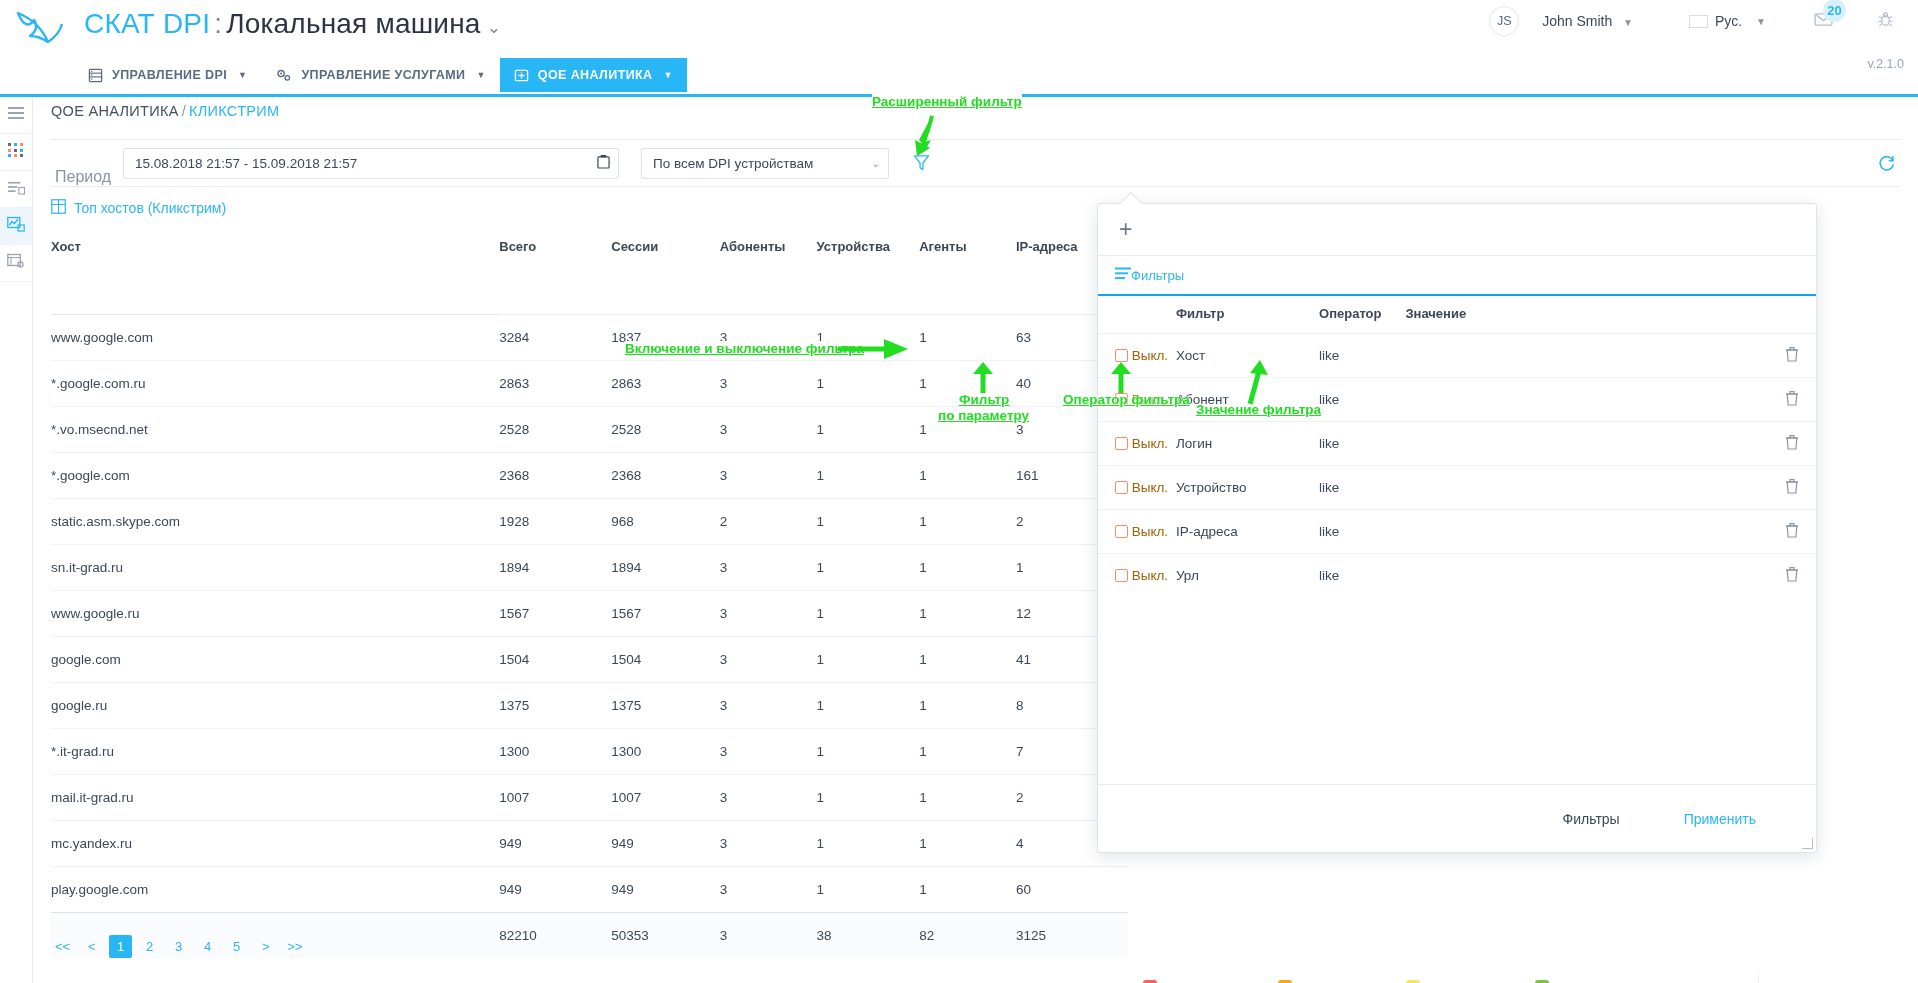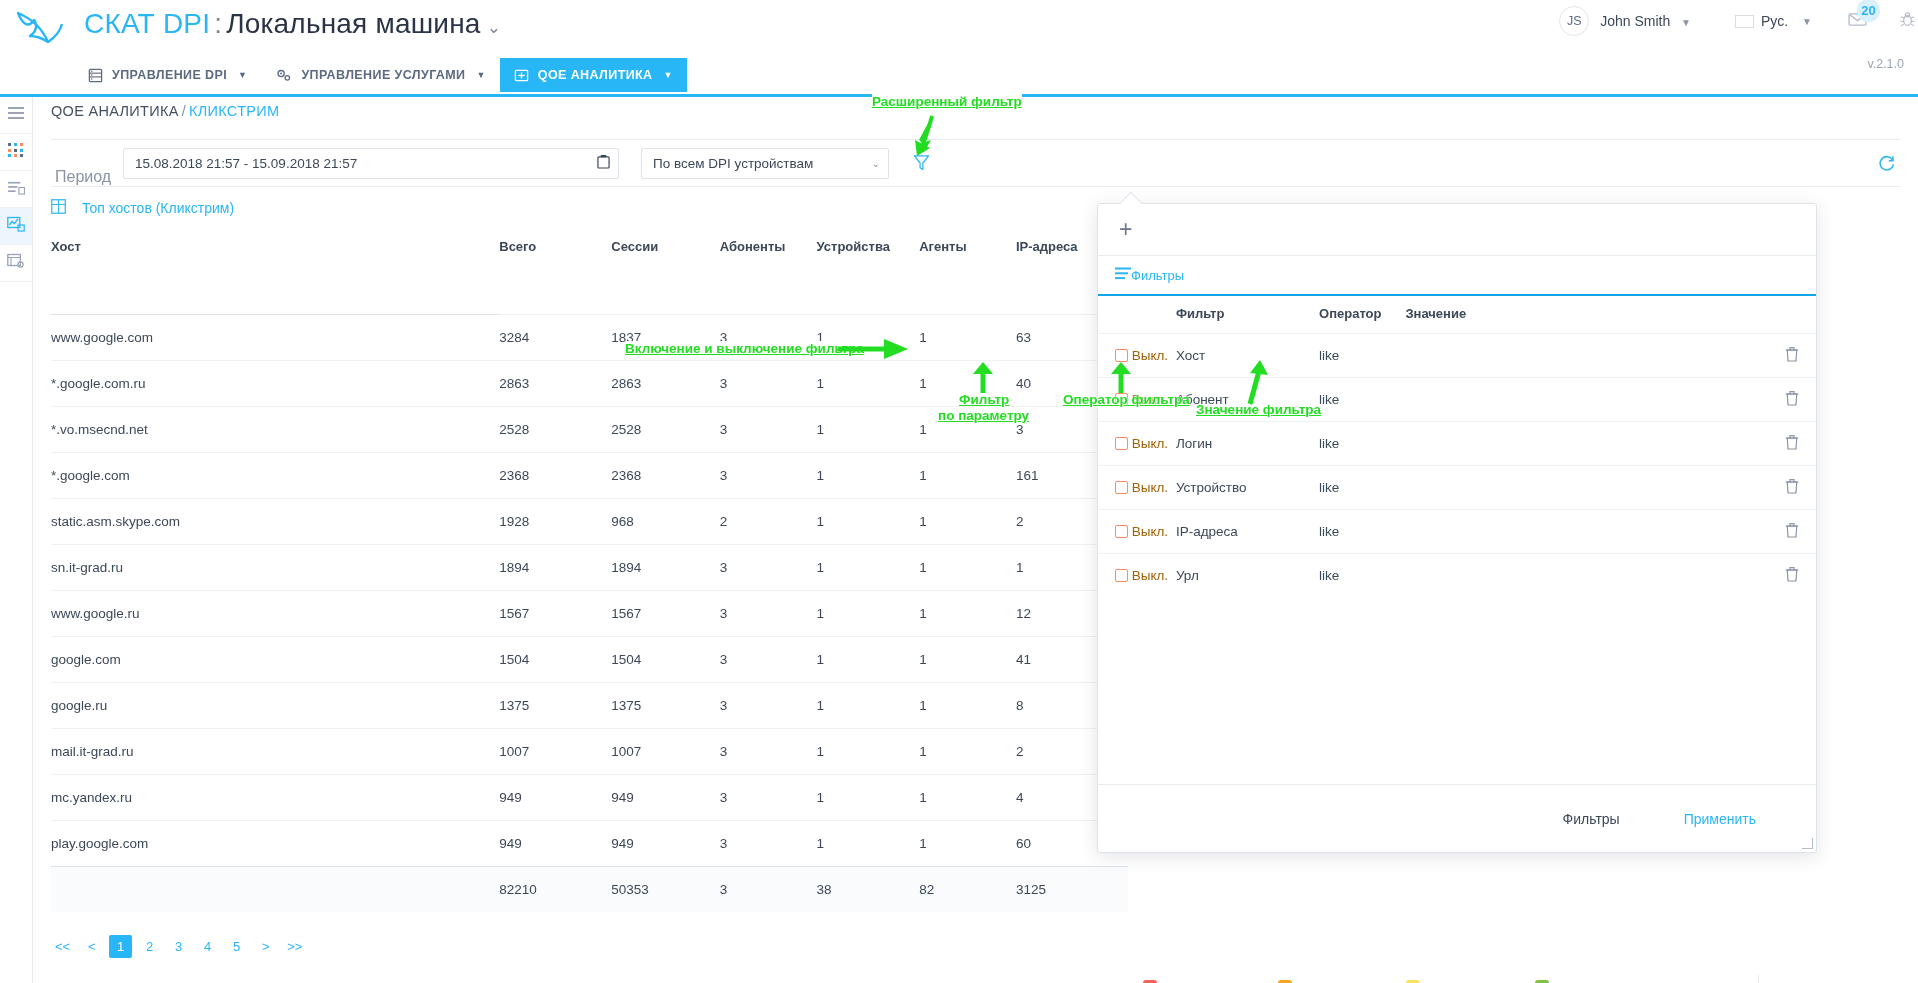--- a/index.html
+++ b/index.html
@@ -28,21 +28,21 @@
   .mainnav { position: absolute; left: 74px; top: 58px; display: flex; align-items: stretch; height: 34px; }
   .navitem {
     display: flex; align-items: center; gap: 9px;
     padding: 0 14px; font-size: 12.5px; font-weight: bold; letter-spacing: .4px;
     color: #5c6b80; cursor: pointer; white-space: nowrap;
   }
   .navitem.active { background: #29b6f6; color: #fff; }
   .navitem .ico { display: inline-flex; }
   .navitem .dd { font-size: 9px; padding-left: 2px; }
 
-  .userzone { position: absolute; right: 2px; top: 6px; display: flex; align-items: center; gap: 0px; }
+  .userzone { position: absolute; right: 24px; top: 6px; display: flex; align-items: center; gap: 12px; }
   .avatar {
     width: 30px; height: 30px; border-radius: 50%; border: 1px solid #e2e6ec;
     display: flex; align-items: center; justify-content: center;
     font-size: 12.5px; color: #5c6b80;
   }
   .uname { font-size: 14px; color: #3c4858; padding-left: 11px; white-space: nowrap; }
   .uname .dd, .lang .dd { color: #8a94a6; font-size: 10px; padding-left: 7px; }
   .lang { display: flex; align-items: center; gap: 7px; font-size: 14px; color: #3c4858; margin-left: 44px; }
   .flag { width: 19px; height: 13px; border: 1px solid #d8dde5; display: block; }
   .flag .w { height: 4px; background: #fff; }
@@ -98,21 +98,21 @@
     font-size: 13.5px; color: #3c4858; background: #fff;
   }
   .selinput .val { flex: 1; }
   .selinput .dd { color: #8a94a6; font-size: 10px; }
   .funnelbtn { margin-left: 24px; color: #29b6f6; cursor: pointer; display: flex; }
   .refreshbtn { position: absolute; right: 4px; color: #29b6f6; cursor: pointer; display: flex; }
 
   
   .cardtitle {
     position: absolute; left: 18px; top: 102px;
-    display: flex; align-items: center; gap: 16px;
+    display: flex; align-items: center; gap: 8px;
     font-size: 14px; color: #29b6f6;
   }
   .tablewrap { position: absolute; left: 18px; top: 128px; width: 1077px; }
   table.hosts { width: 100%; border-collapse: collapse; }
   table.hosts th {
     font-size: 13px; color: #3c4858; font-weight: bold; text-align: left;
     padding: 14px 0 14px 0; white-space: nowrap;
   }
   table.hosts th.num, table.hosts td.num { text-align: left; }
   table.hosts td {
@@ -491,20 +491,29 @@
             <td class="c-ip num">41</td>
           </tr>
           <tr>
             <td class="c-host">google.ru</td>
             <td class="c-total num">1375</td>
             <td class="c-sess num">1375</td>
             <td class="c-abon num">3</td>
             <td class="c-dev num">1</td>
             <td class="c-agent num">1</td>
             <td class="c-ip num">8</td>
+          </tr>
+          <tr>
+            <td class="c-host">*.it-grad.ru</td>
+            <td class="c-total num">1300</td>
+            <td class="c-sess num">1300</td>
+            <td class="c-abon num">3</td>
+            <td class="c-dev num">1</td>
+            <td class="c-agent num">1</td>
+            <td class="c-ip num">7</td>
           </tr>
           <tr>
             <td class="c-host">mail.it-grad.ru</td>
             <td class="c-total num">1007</td>
             <td class="c-sess num">1007</td>
             <td class="c-abon num">3</td>
             <td class="c-dev num">1</td>
             <td class="c-agent num">1</td>
             <td class="c-ip num">2</td>
           </tr>

